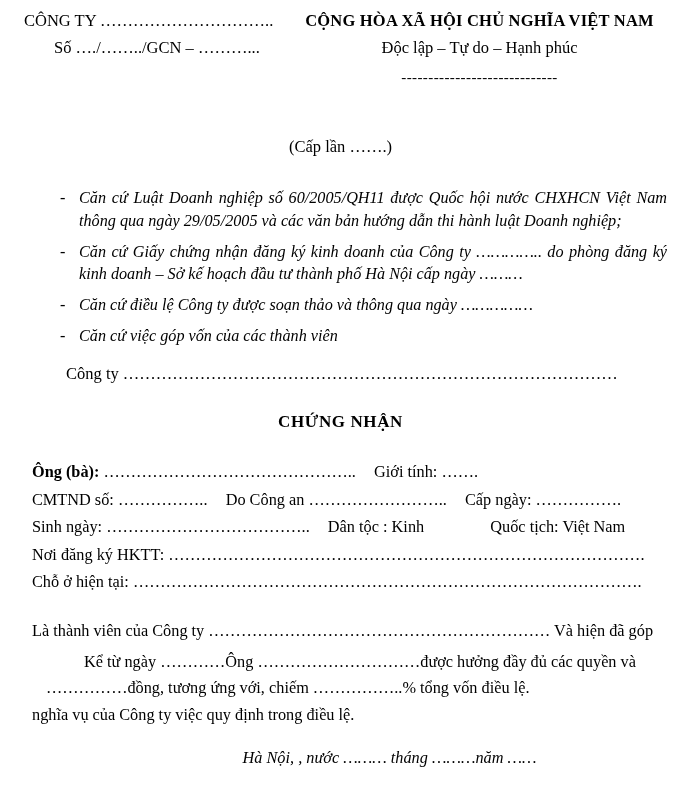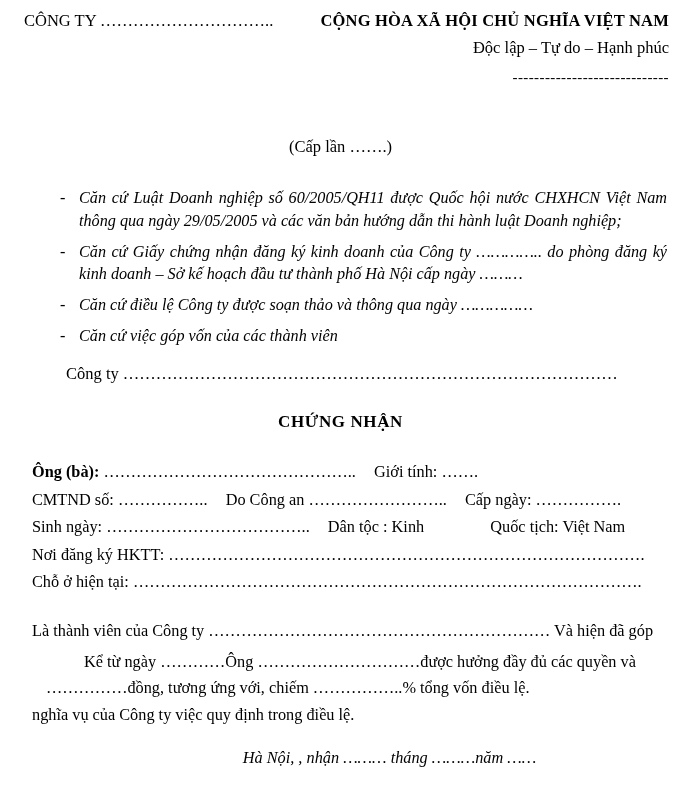--- a/index.html
+++ b/index.html
@@ -41,21 +41,21 @@
     padding-left: 6px;
     white-space: nowrap;
   }
   .header-left .line-number {
     text-align: left;
     padding-left: 36px;
     white-space: nowrap;
   }
   .header-right {
     flex: 1 1 auto;
-    text-align: right;
+    text-align: center;
     font-size: 16.5px;
     line-height: 1.62;
   }
   .header-right .nation {
     font-weight: bold;
     font-size: 16.5px;
     letter-spacing: 0.2px;
     white-space: nowrap;
   }
   .header-right .motto {
@@ -163,20 +163,21 @@
   }
 </style>
 </head>
 <body>
 
 <div class="page">
 
   <div class="doc-header">
     <div class="header-left">
       <div class="line-company">CÔNG TY …………………………..</div>
+      <div class="line-number">Số …./……../GCN – ………...</div>
     </div>
     <div class="header-right">
       <div class="nation">CỘNG HÒA XÃ HỘI CHỦ NGHĨA VIỆT NAM</div>
       <div class="motto">Độc lập – Tự do – Hạnh phúc</div>
       <div class="rule">-----------------------------</div>
     </div>
   </div>
 
   <div class="title-block">
     <div class="doc-subtitle">(Cấp lần …….)</div>
@@ -248,17 +249,17 @@
   </div>
 
   <div class="body-block">
     <p class="para">Là thành viên của Công ty ……………………………………………………… Và hiện đã góp</p>
     <p class="para indent">Kể từ ngày …………Ông …………………………được hưởng đầy đủ các quyền và</p>
     <p class="para second">……………đồng, tương ứng với, chiếm ……………..% tổng vốn điều lệ.</p>
     <p class="para">nghĩa vụ của Công ty việc quy định trong điều lệ.</p>
   </div>
 
   <div class="sign-block">
-    <div class="sign-date">Hà Nội, , nhận ……… tháng ………năm ……</div>
+    <div class="sign-date">Hà Nội, , nước ……… tháng ………năm ……</div>
 
   </div>
 
 </div>
 
 </body></html>

